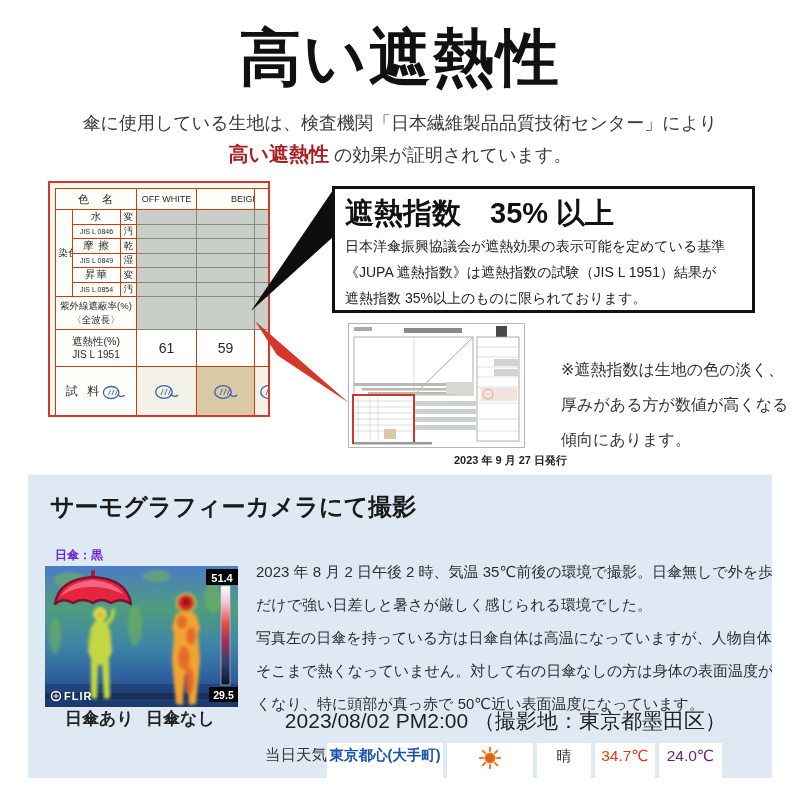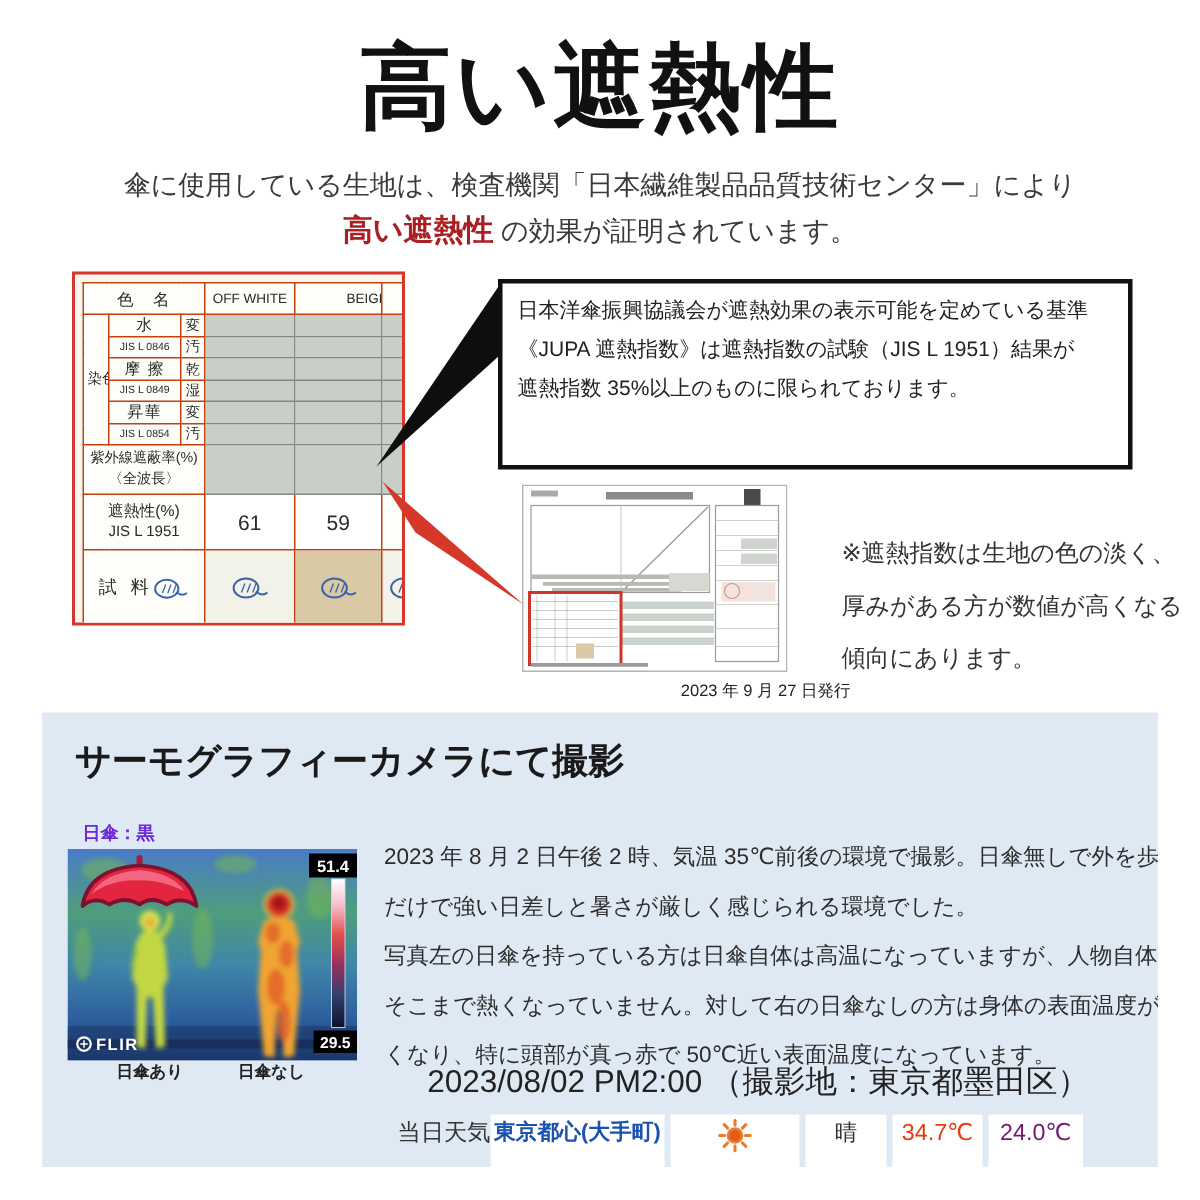--- a/index.html
+++ b/index.html
@@ -39,32 +39,32 @@
   
   .arrow{position:absolute;}
   
   .index-box{position:absolute;left:332px;top:186px;width:423px;height:127px;
              border:3px solid #111;background:#fff;box-sizing:border-box;padding:4px 10px;}
   .index-heading{font-size:29px;font-weight:bold;color:#111;line-height:40px;white-space:nowrap;}
   .index-line{font-size:14px;line-height:26px;color:#222;white-space:nowrap;}
   
   .cert{position:absolute;left:348px;top:323px;width:177px;height:125px;}
   .cert-caption{position:absolute;left:352px;top:453px;width:215px;text-align:right;
-                font-size:11px;font-weight:normal;color:#222;white-space:nowrap;}
+                font-size:11px;font-weight:bold;color:#222;white-space:nowrap;}
   
   .note{position:absolute;left:561px;top:352px;font-size:16px;line-height:35px;
         color:#333;white-space:nowrap;}
   
   .thermo{position:absolute;left:28px;top:475px;width:744px;height:303px;
           background:#dfe9f4;overflow:hidden;}
   .thermo-heading{position:absolute;left:22px;top:16px;font-size:24px;font-weight:bold;
                   color:#1a1a1a;white-space:nowrap;}
   .photo-label{position:absolute;left:27px;top:72px;font-size:12px;font-weight:bold;color:#6d28d9;}
   .thermal-img{position:absolute;left:17px;top:91px;width:193px;height:141px;}
-  .cap{position:absolute;top:232px;width:70px;text-align:center;font-size:11px;
+  .cap{position:absolute;top:232px;width:70px;text-align:left;font-size:17px;
        font-weight:600;color:#222;white-space:nowrap;}
   .cap-left{left:37px;}
   .cap-right{left:118px;}
   .thermo-text{position:absolute;left:228px;top:80px;font-size:15px;line-height:33px;
                color:#2d2d2d;white-space:nowrap;}
   .date-line{position:absolute;left:200px;top:232px;width:498px;text-align:right;
              font-size:21px;color:#222;white-space:nowrap;}
   .w-label{position:absolute;left:237px;top:270px;font-size:15.5px;color:#333;}
   .w-cell{position:absolute;top:268px;height:43px;line-height:25px;background:#fff;
           text-align:center;font-size:15px;color:#333;}
@@ -196,20 +196,21 @@
   </div>
 
   <svg class="arrow" style="left:249px;top:187px;" width="86" height="127">
     <polygon points="84,3 84,50 2,124" fill="#0e0e0e"></polygon>
   </svg>
   <svg class="arrow" style="left:252px;top:318px;" width="100" height="88">
     <polygon points="3,3 25,37 97,85" fill="#d5372b"></polygon>
   </svg>
 
   <div class="index-box">
+    <div class="index-heading">遮熱指数　35% 以上</div>
     <div class="index-line">日本洋傘振興協議会が遮熱効果の表示可能を定めている基準</div>
     <div class="index-line">《JUPA 遮熱指数》は遮熱指数の試験（JIS L 1951）結果が</div>
     <div class="index-line">遮熱指数 35%以上のものに限られております。</div>
   </div>
 
   <div class="cert">
     <svg width="177" height="125" viewBox="0 0 177 125">
       <rect x="0.5" y="0.5" width="176" height="124" fill="#ffffff" stroke="#b5b5b5"></rect>
       <rect x="56" y="5" width="58" height="5" fill="#8a8a8a"></rect>
       <rect x="148" y="3" width="11" height="11" fill="#4a4a4a"></rect>

